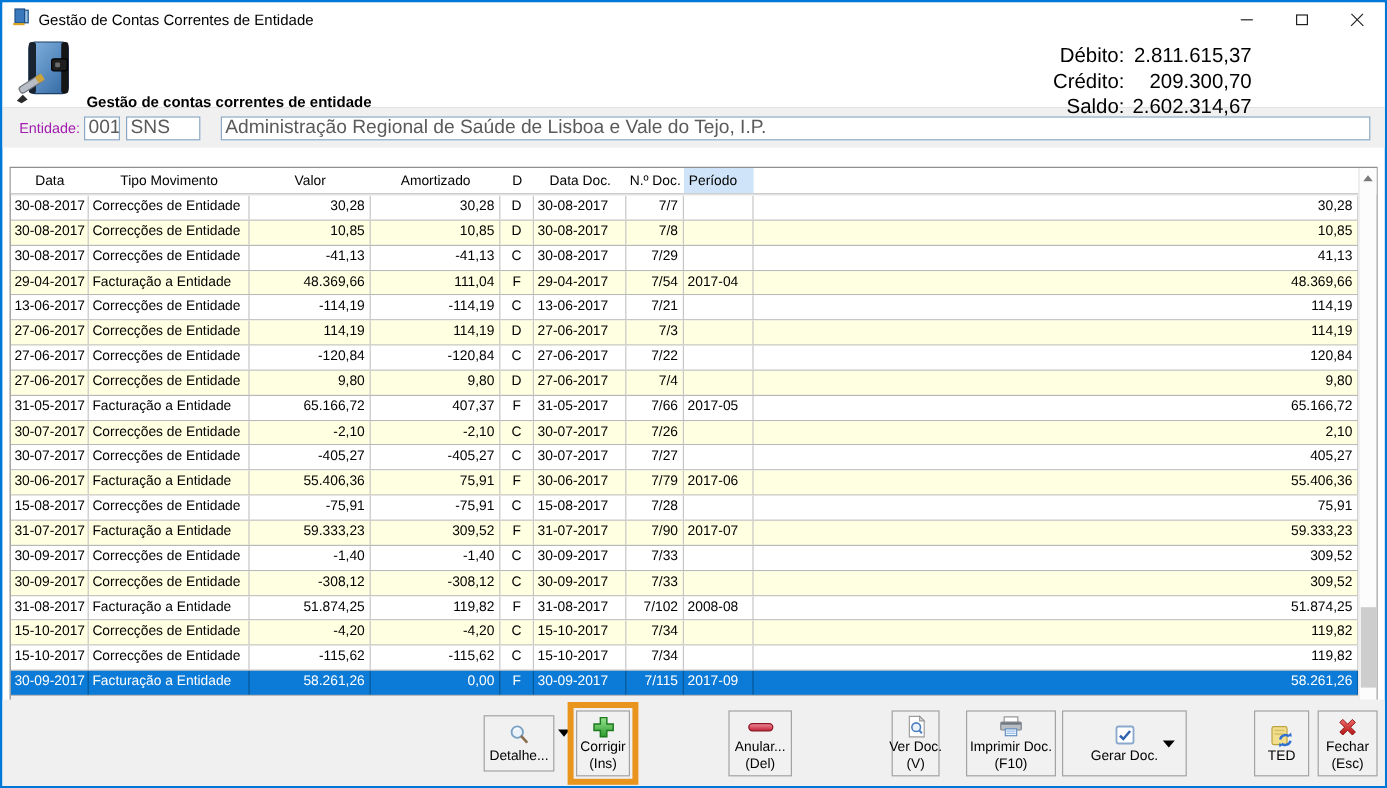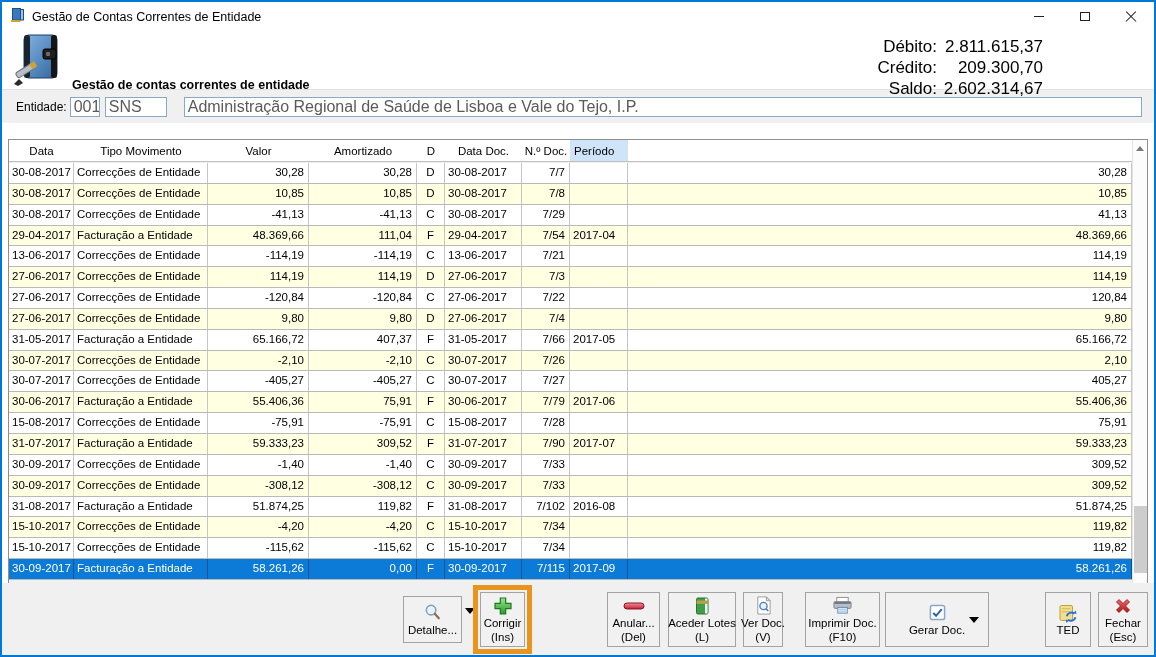--- a/index.html
+++ b/index.html
@@ -20,21 +20,21 @@
   
   .header-band{ position:relative; height:58px; background:#fff; }
   .app-icon{ position:absolute; left:8px; top:1px; }
   .header-title{ position:absolute; left:70px; top:47px; font-size:12.5px; font-weight:bold; color:#000; }
   .totals{ position:absolute; right:111px; top:6px; display:grid; grid-template-columns:auto 100px; column-gap:6px; row-gap:1px; font-size:17px; }
   .totals .tlabel{ text-align:right; color:#000; }
   .totals .tvalue{ text-align:right; color:#000; }
 
   
   .entity-band{ height:34px; background:#f0f0f0; border-top:1px solid #e2e2e2; display:flex; align-items:center; padding:0 12px 0 14px; font-size:12px; }
-  .entity-label{ color:#000000; }
+  .entity-label{ color:#a21caf; }
   .efield{ height:20px; border:1px solid #8aa8c3; background:#fff; color:#5a5a5a; font-size:16px; line-height:18px; padding:0 3px; white-space:nowrap; overflow:hidden; }
   .efield.code{ width:30px; margin-left:3px; }
   .efield.abbr{ width:62px; margin-left:5px; }
   .efield.name{ flex:1; margin-left:17px; }
 
   
   .table-area{ position:relative; margin:16px 6px; height:457px; border:1px solid #8f8f8f; background:#f0f0f0; }
   .grid-header{ display:flex; height:22px; border-bottom:1px solid #c0c0c0; background:#fff; padding-right:15px; }
   .hcell{ font-size:11.5px; color:#000; display:flex; align-items:center; justify-content:center; white-space:nowrap; overflow:hidden; }
   .hcell.sorted{ background:#cfe4f8; justify-content:flex-start; padding-left:4px; }
@@ -329,21 +329,21 @@
           <div class="tcell r" style="flex: 1 1 0%;">309,52</div>
         </div>
         <div class="trow">
           <div class="tcell" style="width: 65px;">31-08-2017</div>
           <div class="tcell" style="width: 134px;">Facturação a Entidade</div>
           <div class="tcell r" style="width: 101px;">51.874,25</div>
           <div class="tcell r" style="width: 108px;">119,82</div>
           <div class="tcell c" style="width: 28px;">F</div>
           <div class="tcell" style="width: 77px;">31-08-2017</div>
           <div class="tcell r" style="width: 48px;">7/102</div>
-          <div class="tcell" style="width: 58px;">2016-08</div>
+          <div class="tcell" style="width: 58px;">2008-08</div>
           <div class="tcell r" style="flex: 1 1 0%;">51.874,25</div>
         </div>
         <div class="trow alt">
           <div class="tcell" style="width: 65px;">15-10-2017</div>
           <div class="tcell" style="width: 134px;">Correcções de Entidade</div>
           <div class="tcell r" style="width: 101px;">-4,20</div>
           <div class="tcell r" style="width: 108px;">-4,20</div>
           <div class="tcell c" style="width: 28px;">C</div>
           <div class="tcell" style="width: 77px;">15-10-2017</div>
           <div class="tcell r" style="width: 48px;">7/34</div>
@@ -425,31 +425,20 @@
                 <stop offset="1" stop-color="#c21f35"></stop>
               </linearGradient>
             </defs>
           <rect x="1" y="2" width="20" height="6" rx="3" fill="url(#gr)" stroke="#8e1423"></rect>
         </svg>
       </span>
       <span class="blabel">Anular...</span>
       <span class="bkey">(Del)</span>
     </div>
 
-    <div class="btn" id="btn-aceder">
-      <span class="bicon">
-        <svg width="20" height="20" viewBox="0 0 20 20">
-          <rect x="4.5" y="2" width="11.5" height="16" rx="1.5" fill="#3f9e46" stroke="#2c6e31"></rect>
-          <rect x="13" y="2.5" width="2.6" height="15" fill="#eef5ee"></rect>
-          <rect x="4.5" y="4.5" width="11.5" height="3.4" fill="#b3a24a"></rect>
-        </svg>
-      </span>
-      <span class="blabel">Aceder Lotes</span>
-      <span class="bkey">(L)</span>
-    </div>
 
     <div class="btn" id="btn-verdoc">
       <span class="bicon">
         <svg width="19" height="19" viewBox="0 0 20 20">
           <path d="M4 1h9l4 4v14H4z" fill="#fff" stroke="#9a9a9a"></path>
           <path d="M13 1l4 4h-4z" fill="#e5e5e5" stroke="#9a9a9a"></path>
           <circle cx="10" cy="10.5" r="3.8" fill="#eaf2fb" stroke="#4c7fc0" stroke-width="1.4"></circle>
           <line x1="12.7" y1="13.4" x2="15" y2="15.8" stroke="#4c7fc0" stroke-width="1.8"></line>
         </svg>
       </span>

